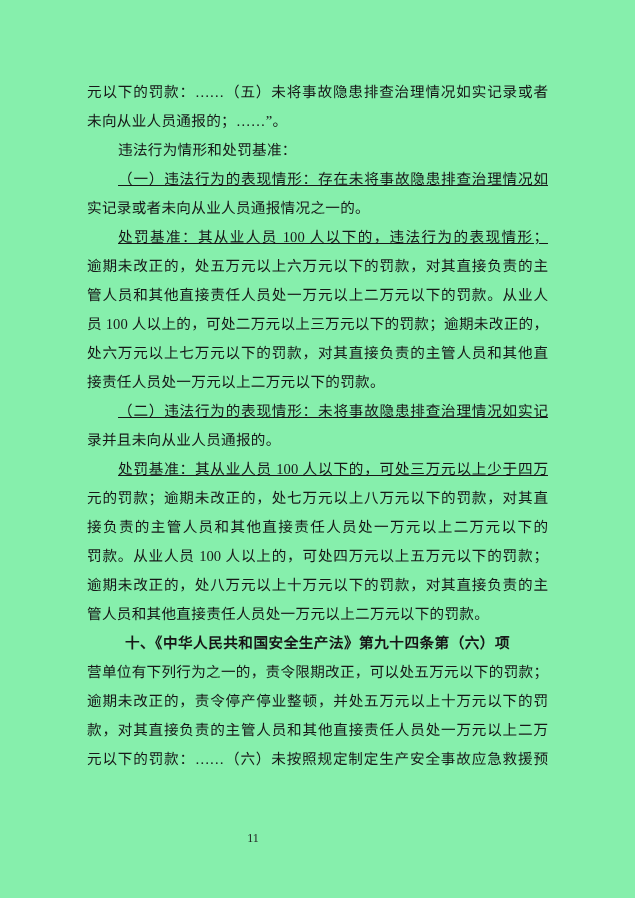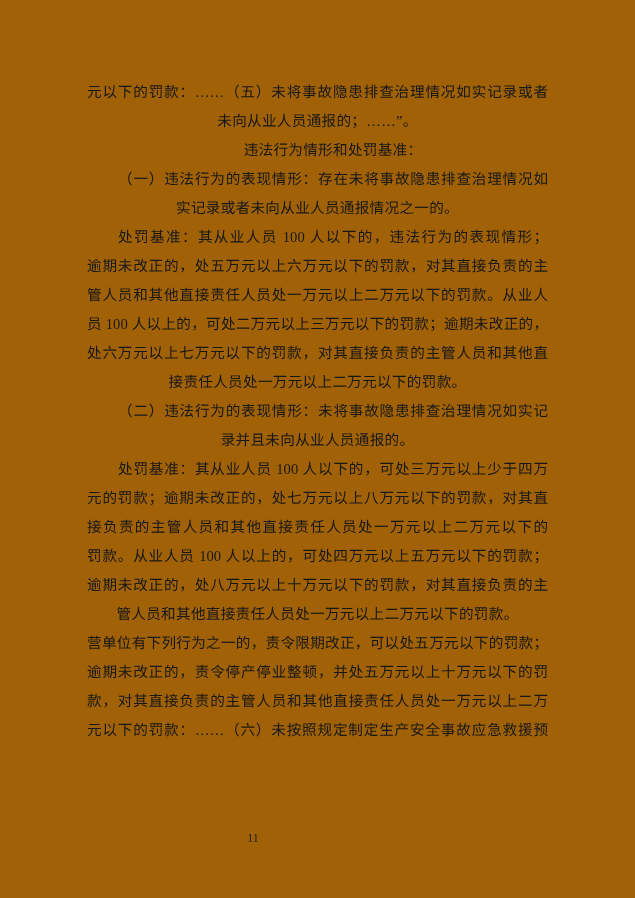--- a/index.html
+++ b/index.html
@@ -4,51 +4,52 @@
 <style>
   html, body {
     margin: 0;
     padding: 0;
     background: #ffffff;
   }
   .page {
     position: relative;
     width: 635px;
     height: 898px;
-    background: #a16207;
+    background: #86efac;
     overflow: hidden;
     font-family: "Liberation Serif", "DejaVu Serif", serif;
     color: #171717;
   }
   .text-block {
     position: absolute;
     left: 87px;
     top: 78px;
     width: 461px;
   }
   .line {
     font-size: 14.6px;
     line-height: 29px;
     height: 29px;
     white-space: nowrap;
-    text-align: center;
+    text-align: left;
     letter-spacing: 0.3px;
   }
   .line.justify {
     white-space: normal;
     text-align: justify;
     text-align-last: justify;
     letter-spacing: 0;
   }
   .line.indent {
     padding-left: 31px;
   }
   .line.justify.indent {
     padding-left: 31px;
     width: 430px;
+    text-decoration: underline;
   }
   .line.heading {
     font-weight: 700;
     text-align: center;
     text-align-last: center;
     padding-left: 0;
     letter-spacing: 0.5px;
   }
   .page-number {
     position: absolute;
@@ -79,19 +80,20 @@
     <div class="line justify">处六万元以上七万元以下的罚款，对其直接负责的主管人员和其他直</div>
     <div class="line">接责任人员处一万元以上二万元以下的罚款。</div>
     <div class="line justify indent">（二）违法行为的表现情形：未将事故隐患排查治理情况如实记</div>
     <div class="line">录并且未向从业人员通报的。</div>
     <div class="line justify indent">处罚基准：其从业人员 100 人以下的，可处三万元以上少于四万</div>
     <div class="line justify">元的罚款；逾期未改正的，处七万元以上八万元以下的罚款，对其直</div>
     <div class="line justify">接负责的主管人员和其他直接责任人员处一万元以上二万元以下的</div>
     <div class="line justify">罚款。从业人员 100 人以上的，可处四万元以上五万元以下的罚款；</div>
     <div class="line justify">逾期未改正的，处八万元以上十万元以下的罚款，对其直接负责的主</div>
     <div class="line">管人员和其他直接责任人员处一万元以上二万元以下的罚款。</div>
+    <div class="line heading">十、《中华人民共和国安全生产法》第九十四条第（六）项</div>
     <div class="line justify">营单位有下列行为之一的，责令限期改正，可以处五万元以下的罚款；</div>
     <div class="line justify">逾期未改正的，责令停产停业整顿，并处五万元以上十万元以下的罚</div>
     <div class="line justify">款，对其直接负责的主管人员和其他直接责任人员处一万元以上二万</div>
     <div class="line justify">元以下的罚款：……（六）未按照规定制定生产安全事故应急救援预</div>
   </div>
   <div class="page-number">11</div>
 </div>
 
 </body></html>

